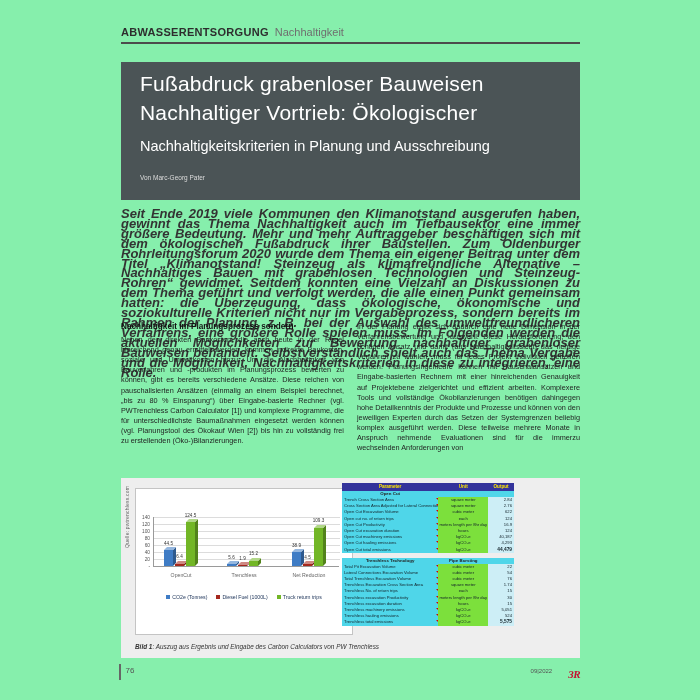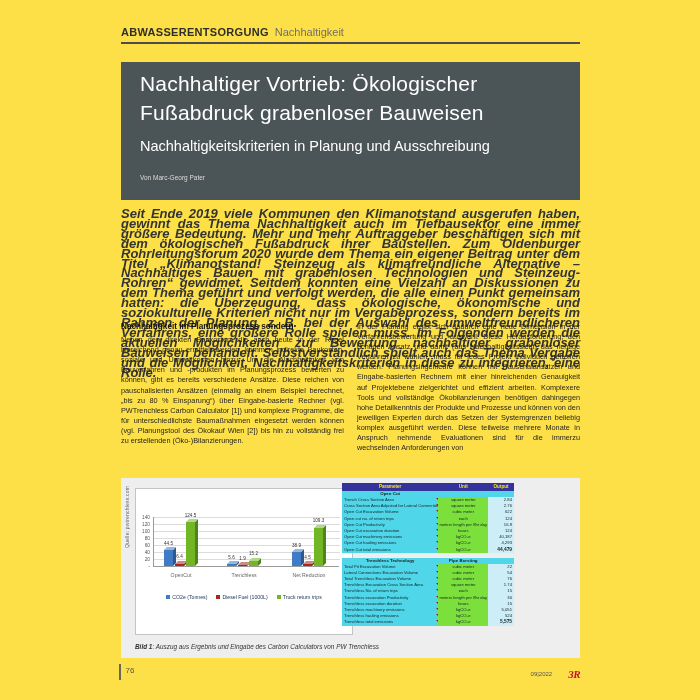--- a/index.html
+++ b/index.html
@@ -1,16 +1,16 @@
 <!DOCTYPE html>
 <html><head>
 <meta charset="utf-8">
 <style>
   html,body{margin:0;padding:0;background:#ffffff;}
-  .page{position:relative;width:700px;height:700px;background:#fde047;overflow:hidden;
+  .page{position:relative;width:700px;height:700px;background:#86efac;overflow:hidden;
         font-family:"Liberation Sans",sans-serif;}
 
   
   .kicker{position:absolute;left:121px;top:26px;font-size:11px;color:#2e2e2e;}
   .kicker .cat{font-weight:bold;letter-spacing:.3px;}
   .kicker .topic{color:#6f6f6f;margin-left:6px;}
   .rule{position:absolute;left:121px;top:42px;width:459px;height:2px;background:#4c4c4c;}
 
   
   .title-block{position:absolute;left:121px;top:62px;width:459px;height:138px;background:#4b5456;
@@ -69,38 +69,38 @@
         border-top:2.5px solid #d40000;border-left:2.5px solid transparent;}
   .tdata.total .c-output{font-weight:bold;font-size:4.8px;}
 
   .figure-caption{position:absolute;left:14px;bottom:8px;font-size:6.4px;font-style:italic;color:#333;}
   .figure-caption .cap-label{font-weight:bold;}
 
   
   .footer-left{position:absolute;left:119px;top:664px;display:flex;align-items:flex-start;}
   .footer-bar{width:1.5px;height:16px;background:#666;}
   .page-number{font-size:8px;color:#555;margin-left:5px;margin-top:2px;}
-  .footer-right{position:absolute;right:120px;top:668px;display:flex;align-items:center;gap:16px;}
+  .footer-right{position:absolute;right:120px;top:668px;display:flex;align-items:flex-start;gap:16px;}
   .issue{font-size:6px;color:#555;}
   .logo{font-size:11px;font-weight:bold;font-style:italic;letter-spacing:-.5px;color:#c41230;
         font-family:"Liberation Serif",serif;}
 </style>
 </head>
 <body>
 
 <div class="page">
 
   <div class="kicker">
     <span class="cat">ABWASSERENTSORGUNG</span><span class="topic">Nachhaltigkeit</span>
   </div>
   <div class="rule"></div>
 
   <div class="title-block">
+    <div class="title-line">Fußabdruck grabenloser Bauweisen</div>
     <div class="title-line">Nachhaltiger Vortrieb: Ökologischer</div>
-    <div class="title-line">Fußabdruck grabenloser Bauweisen</div>
     <div class="subtitle">Nachhaltigkeitskriterien in Planung und Ausschreibung</div>
     <div class="byline">Von Marc-Georg Pater</div>
   </div>
 
   <div class="intro">Seit Ende 2019 viele Kommunen den Klimanotstand ausgerufen haben, gewinnt das Thema Nachhaltigkeit auch im Tiefbausektor eine immer größere Bedeutung. Mehr und mehr Auftraggeber beschäftigen sich mit dem ökologischen Fußabdruck ihrer Baustellen. Zum Oldenburger Rohrleitungsforum 2020 wurde dem Thema ein eigener Beitrag unter dem Titel „Klimanotstand! Steinzeug als klimafreundliche Alternative – Nachhaltiges Bauen mit grabenlosen Technologien und Steinzeug-Rohren“ gewidmet. Seitdem konnten eine Vielzahl an Diskussionen zu dem Thema geführt und verfolgt werden, die alle einen Punkt gemeinsam hatten: die Überzeugung, dass ökologische, ökonomische und soziokulturelle Kriterien nicht nur im Vergabeprozess, sondern bereits im Rahmen der Planung, z. B. bei der Auswahl des umweltfreundlicheren Verfahrens, eine größere Rolle spielen muss. Im Folgenden werden die aktuellen Möglichkeiten zur Bewertung nachhaltiger grabenloser Bauweisen behandelt. Selbstverständlich spielt auch das Thema Vergabe und die Möglichkeit, Nachhaltigkeitskriterien in diese zu integrieren, eine Rolle.</div>
 
   <div class="cols">
     <div class="col">
       <div class="col-heading">Nachhaltigkeit im Planungsprozess sondern</div>
       <span>Neben den direkten Baukosten, die auch heute in der Regel hinreichend genau ermittelt werden, kommen indirekte Baukosten, soziale und Umweltkosten hinzu. Um die Nachhaltigkeit von Bauverfahren und -produkten im Planungsprozess bewerten zu können, gibt es bereits verschiedene Ansätze. Diese reichen von pauschalisierten Ansätzen (einmalig an einem Beispiel berechnet, „bis zu 80 % Einsparung“) über Eingabe-basierte Rechner (vgl. PWTrenchless Carbon Calculator [1]) und komplexe Programme, die für unterschiedlichste Baumaßnahmen eingesetzt werden können (vgl. Planungstool des Ökokauf Wien [2]) bis hin zu vollständig frei zu erstellenden (Öko-)Bilanzierungen.</span>

